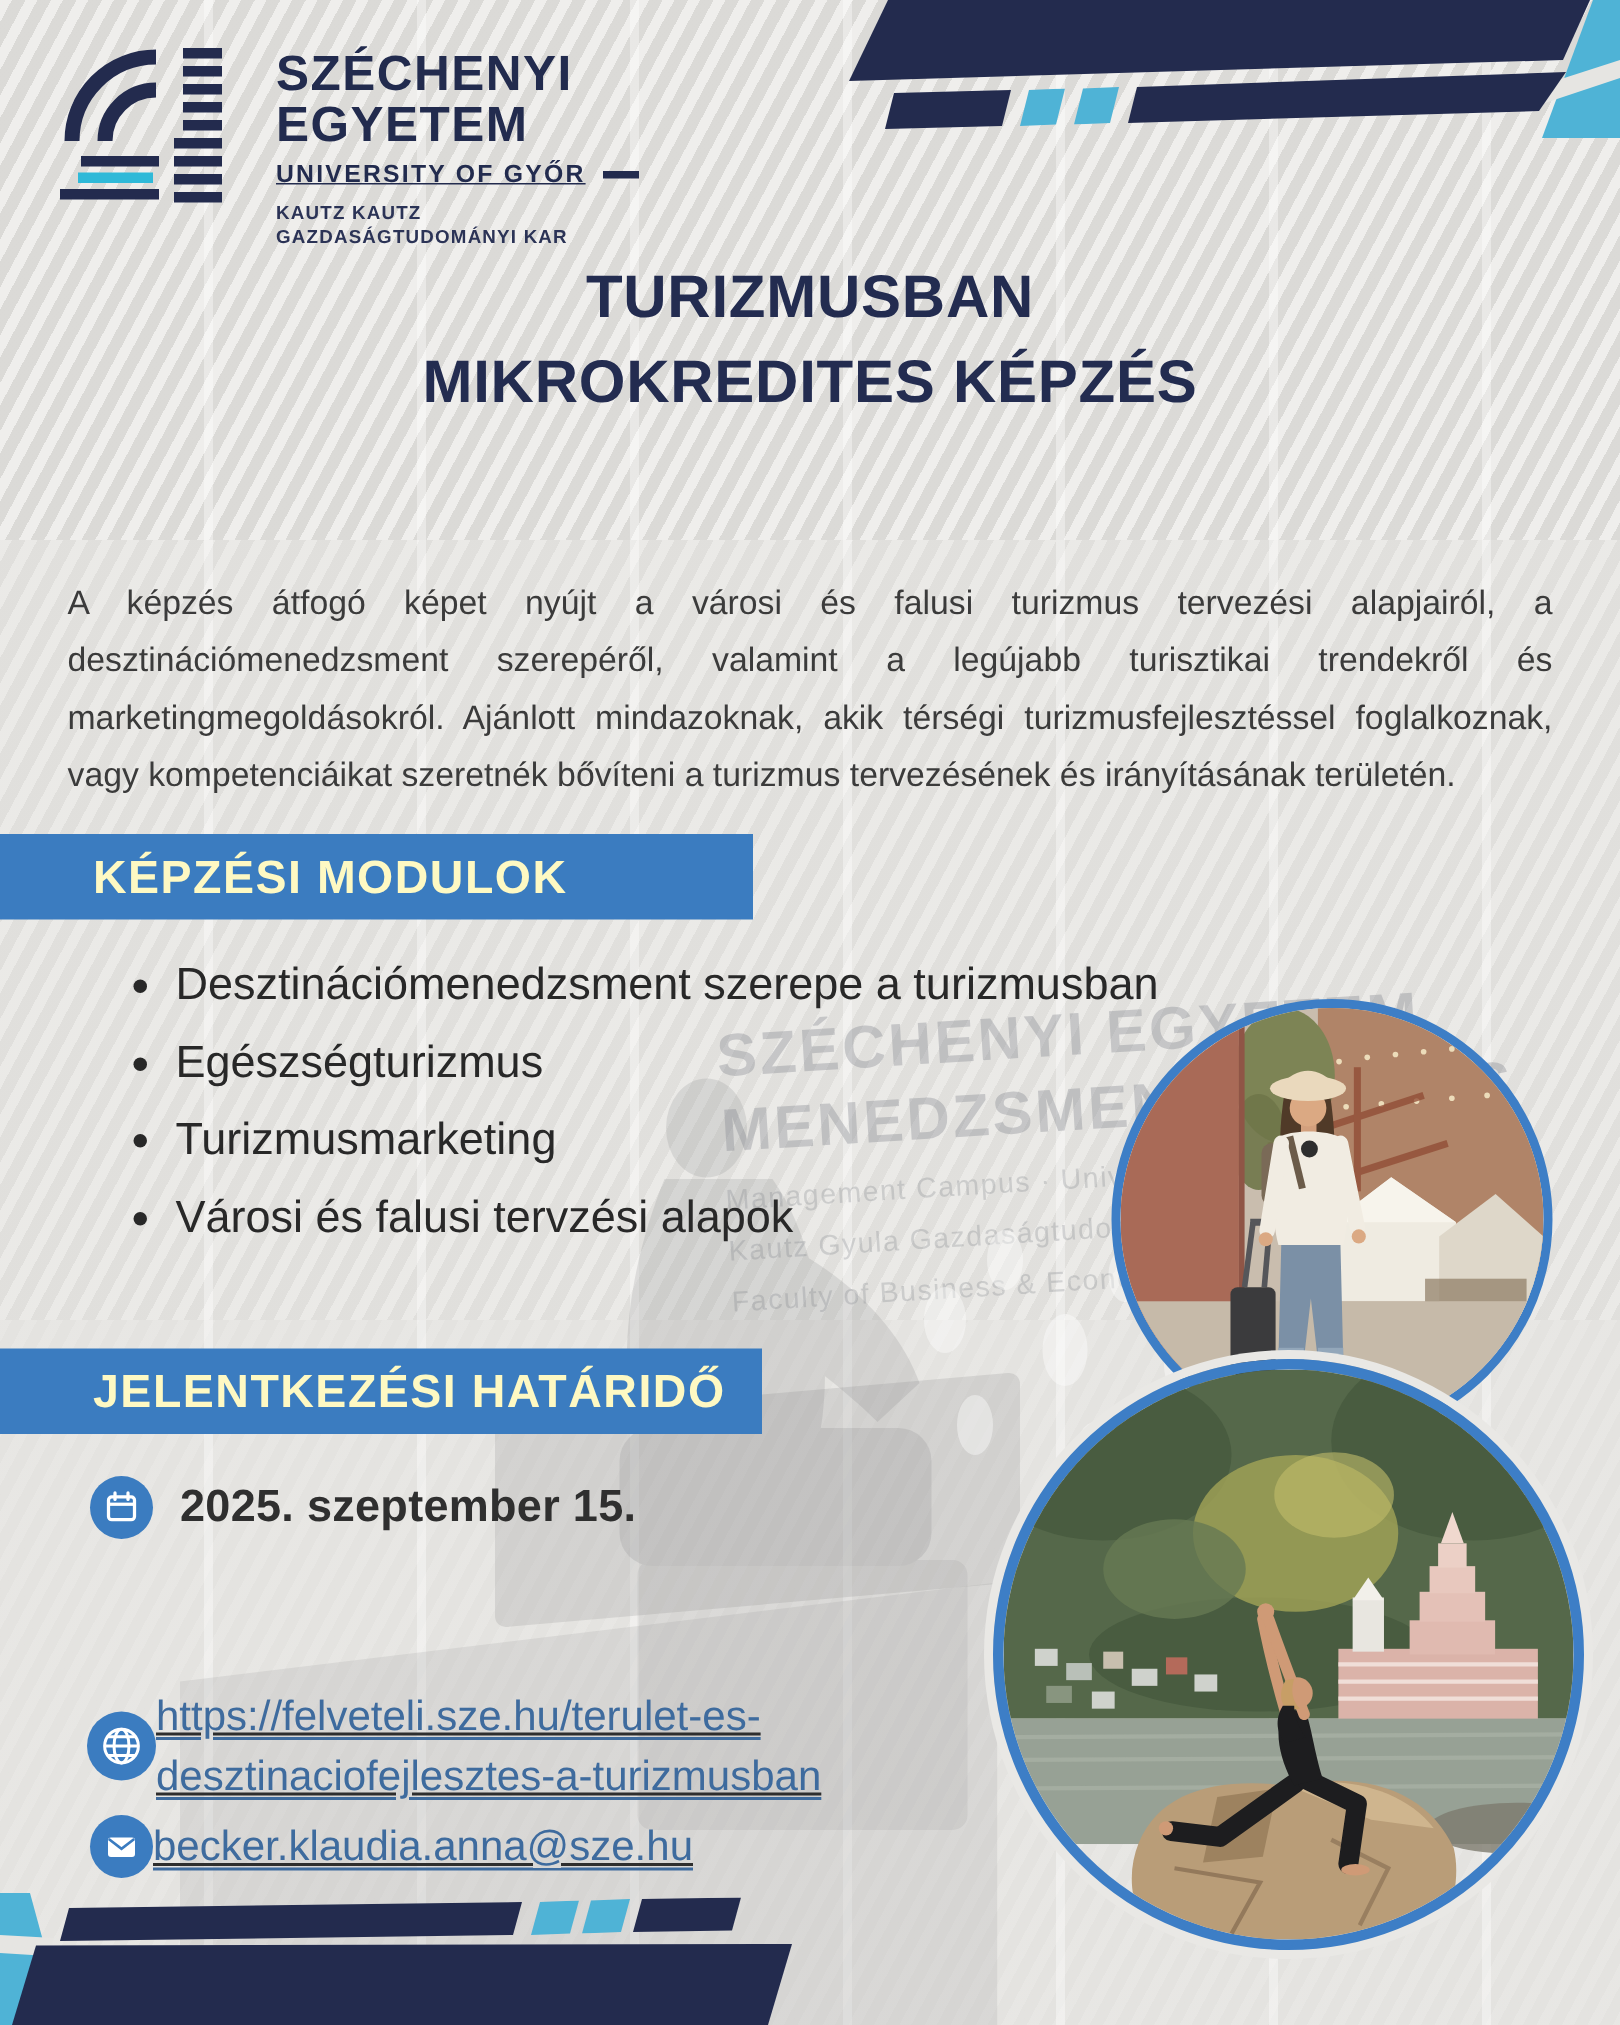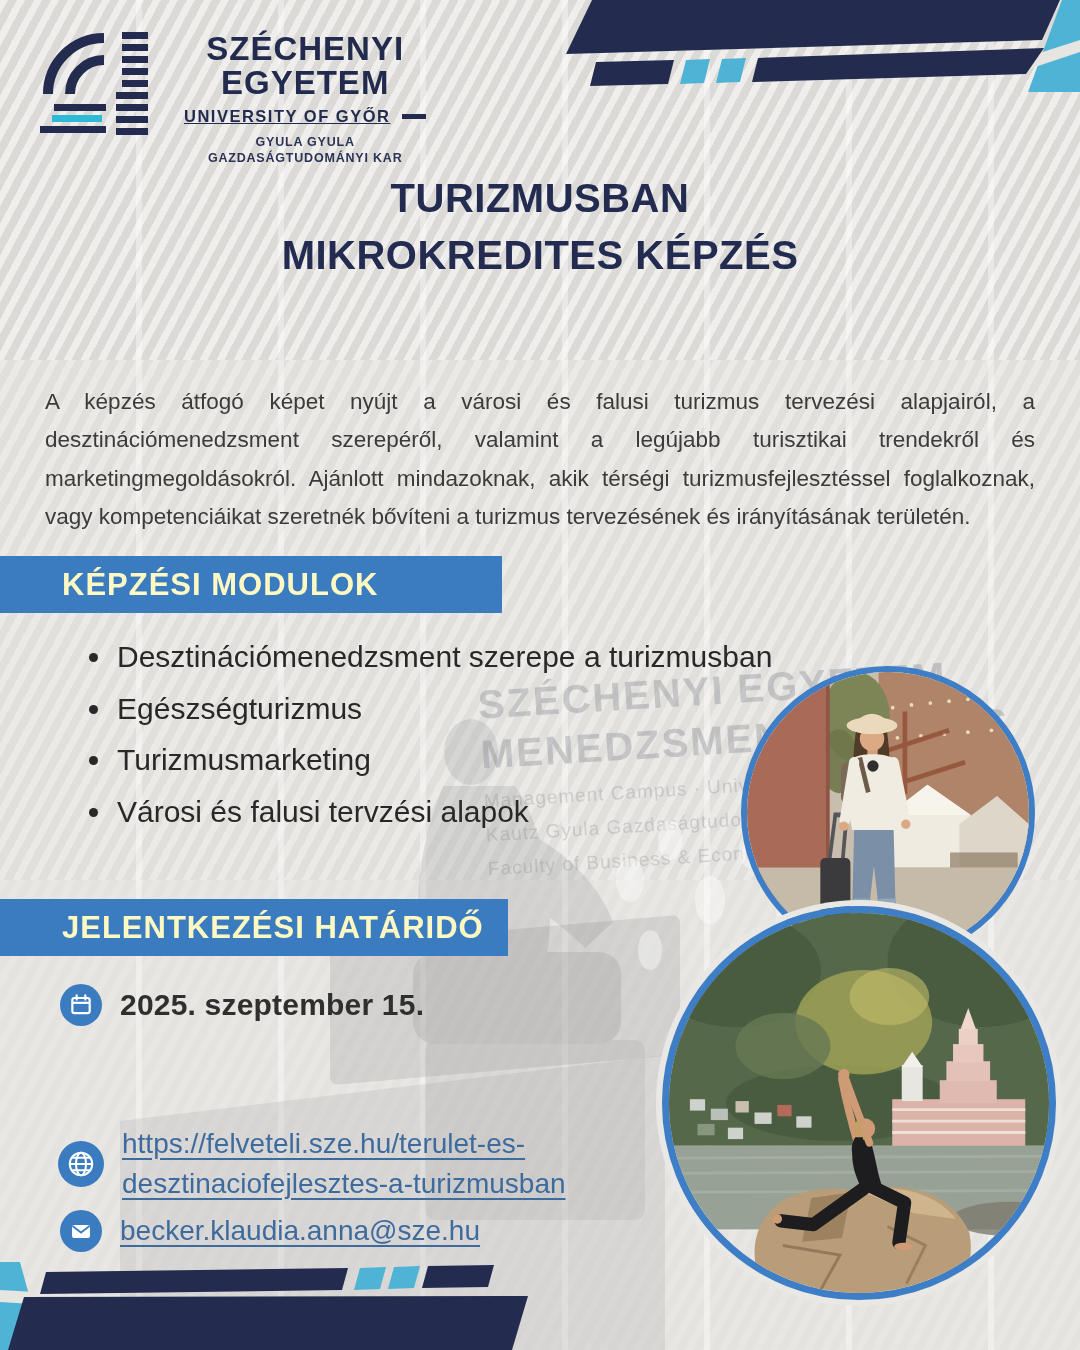--- a/index.html
+++ b/index.html
@@ -45,21 +45,21 @@
   .s-bot-cyan{clip-path:polygon(0 1262px,20px 1262px,44px 1350px,0 1350px);}
   .s-bot-gap{clip-path:polygon(0 1290px,36px 1292px,32px 1304px,0 1302px);}
   .s-bot-band{clip-path:polygon(24px 1297px,528px 1296px,512px 1350px,8px 1350px);}
   .s-bot-a{clip-path:polygon(46px 1272px,348px 1268px,342px 1290px,40px 1294px);}
   .s-bot-b{clip-path:polygon(360px 1268px,386px 1267px,380px 1289px,354px 1290px);}
   .s-bot-c{clip-path:polygon(394px 1267px,420px 1266px,414px 1288px,388px 1289px);}
   .s-bot-d{clip-path:polygon(428px 1266px,494px 1265px,488px 1287px,422px 1288px);}
   
   .logo{position:absolute;left:40px;top:28px;display:flex;z-index:5;}
   .logo-mark{width:118px;height:112px;flex:0 0 auto;}
-  .logo-text{margin-left:26px;padding-top:4px;color:#222b4e;text-align:center;}
+  .logo-text{margin-left:26px;padding-top:4px;color:#222b4e;}
   .logo-name{font-size:33px;font-weight:bold;letter-spacing:1px;line-height:34px;}
   .logo-sub{font-size:16.5px;font-weight:bold;letter-spacing:1.5px;margin-top:7px;display:flex;align-items:center;text-decoration:underline;}
   .logo-dash{display:inline-block;width:24px;height:5px;background:#222b4e;margin-left:12px;}
   .logo-fac{font-size:12.5px;font-weight:bold;letter-spacing:.8px;margin-top:8px;line-height:16px;color:#2b3356;}
   
   .title{position:absolute;left:40px;right:40px;top:170px;z-index:5;text-align:center;
     color:#232c50;font-weight:bold;font-size:40px;line-height:57px;letter-spacing:.5px;}
   
   .intro{position:absolute;left:45px;right:45px;top:360px;z-index:5;
     font-size:22.5px;line-height:38.5px;color:#3b3b3b;text-align:justify;}
@@ -77,21 +77,21 @@
   .modules-list li::before{content:"";position:absolute;left:4px;top:22px;width:9px;height:9px;border-radius:50%;background:#282828;}
   
   .icon-row{position:absolute;display:flex;align-items:center;z-index:5;}
   .row-deadline{left:60px;top:984px;}
   .row-web{left:58px;top:1124px;align-items:center;}
   .row-mail{left:60px;top:1210px;}
   .round-icon{width:42px;height:42px;border-radius:50%;background:#3b7cc0;flex:0 0 auto;
     display:flex;align-items:center;justify-content:center;}
   .round-icon svg{display:block;}
   .deadline-date{margin-left:18px;font-size:30px;color:#2f2f2f;font-weight:bold;letter-spacing:.2px;}
-  .link-block{margin-left:18px;display:flex;flex-direction:column;}
+  .link-block{display:flex;flex-direction:column;text-decoration:underline;}
   .link{font-size:28px;line-height:40px;color:#3e6b9e;text-decoration:underline;text-underline-offset:5px;cursor:pointer;}
   
   .photo-circle{position:absolute;border-radius:50%;overflow:hidden;border:6px solid #3d7ec6;}
   .photo1{left:741px;top:666px;width:294px;height:294px;z-index:2;}
   .photo2{left:662px;top:906px;width:394px;height:394px;z-index:3;border-width:7px;box-shadow:0 0 0 6px #e9e8e5;}
   .photo-circle svg{display:block;width:100%;height:100%;}
 </style>
 </head>
 <body>
 
@@ -303,21 +303,21 @@
       <rect x="12" y="87" width="50" height="7" fill="#2fb9d8"></rect>
     </svg>
     <div class="logo-text">
       <div class="logo-name">SZÉCHENYI</div>
       <div class="logo-name">EGYETEM</div>
       <div class="logo-sub">
         <span>UNIVERSITY OF GYŐR</span>
         <span class="logo-dash"></span>
       </div>
       <div class="logo-fac">
-        <div>GYULA GYULA</div>
+        <div>KAUTZ KAUTZ</div>
         <div>GAZDASÁGTUDOMÁNYI KAR</div>
       </div>
     </div>
   </div>
 
   <div class="title">
     <div>TURIZMUSBAN</div>
     <div>MIKROKREDITES KÉPZÉS</div>
   </div>
 

